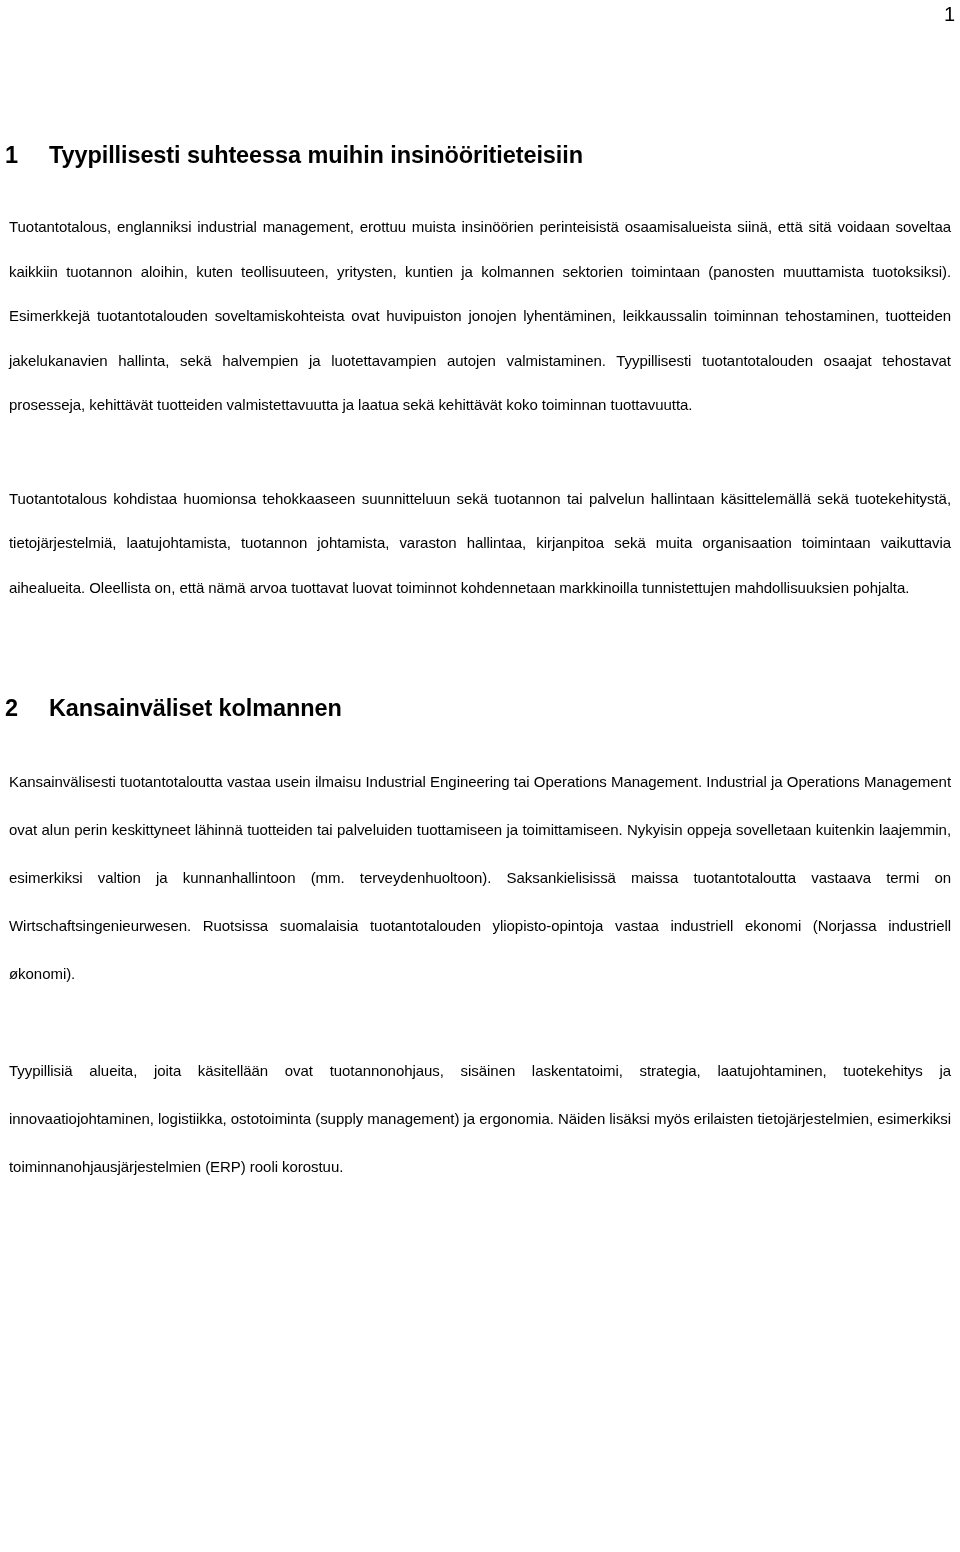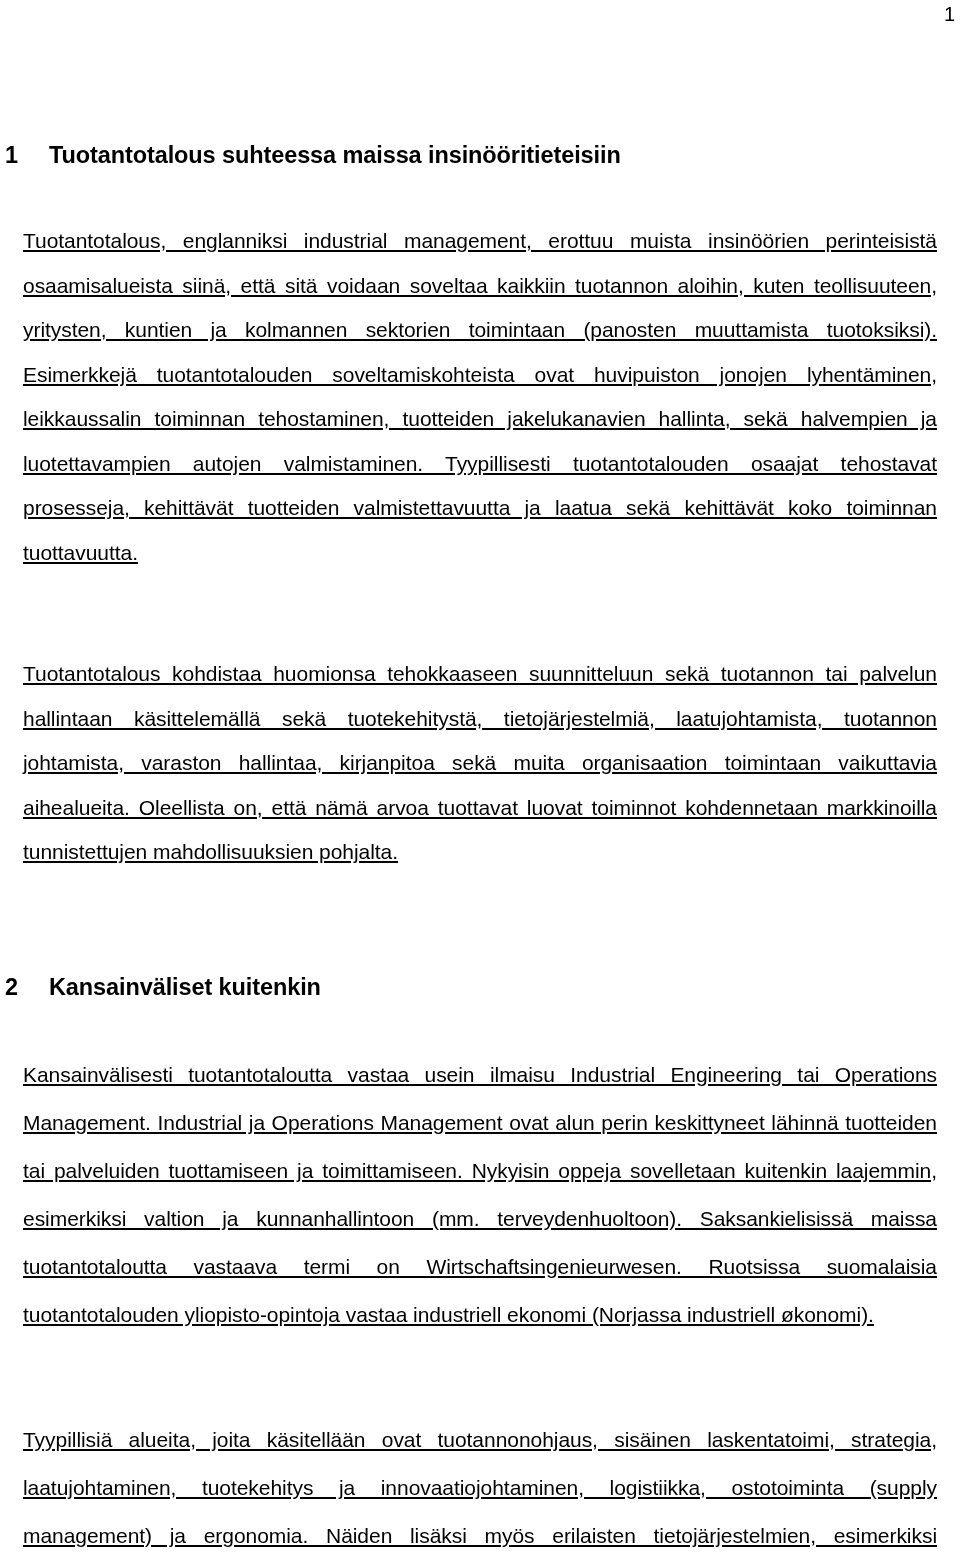--- a/index.html
+++ b/index.html
@@ -46,30 +46,29 @@
     align-items: baseline;
   }
   h1.section-heading .num {
     width: 44px;
     flex: 0 0 44px;
   }
   h1.section-heading .title {
     flex: 1 1 auto;
   }
   p.body-text {
-    font-size: 21px;
+    font-size: 15px;
     line-height: 44.5px;
     text-align: justify;
     text-justify: inter-word;
-    margin: 18px;
+    margin: 4px;
     padding: 0;
     letter-spacing: -0.05px;
     word-spacing: 0px;
     hyphens: none;
-    text-decoration: underline;
   }
   p.body-text.tight {
     line-height: 48px;
   }
   .gap-after-h1 { height: 31px; }
   .gap-p1-p2 { height: 41px; }
   .gap-before-h2 { height: 79px; }
   .gap-after-h2 { height: 31px; }
   .gap-p3-p4 { height: 41px; }
 </style>
@@ -77,36 +76,36 @@
 <body>
 
 <div class="page">
 
   <div class="page-number">1</div>
 
   <div class="content">
 
     <h1 class="section-heading">
       <span class="num">1</span>
-      <span class="title">Tuotantotalous suhteessa maissa insinööritieteisiin</span>
+      <span class="title">Tyypillisesti suhteessa muihin insinööritieteisiin</span>
     </h1>
 
     <div class="gap-after-h1"></div>
 
     <p class="body-text">Tuotantotalous, englanniksi industrial management, erottuu muista insinöörien perinteisistä osaamisalueista siinä, että sitä voidaan soveltaa kaikkiin tuotannon aloihin, kuten teollisuuteen, yritysten, kuntien ja kolmannen sektorien toimintaan (panosten muuttamista tuotoksiksi). Esimerkkejä tuotantotalouden soveltamiskohteista ovat huvipuiston jonojen lyhentäminen, leikkaussalin toiminnan tehostaminen, tuotteiden jakelukanavien hallinta, sekä halvempien ja luotettavampien autojen valmistaminen. Tyypillisesti tuotantotalouden osaajat tehostavat prosesseja, kehittävät tuotteiden valmistettavuutta ja laatua sekä kehittävät koko toiminnan tuottavuutta.</p>
 
     <div class="gap-p1-p2"></div>
 
     <p class="body-text">Tuotantotalous kohdistaa huomionsa tehokkaaseen suunnitteluun sekä tuotannon tai palvelun hallintaan käsittelemällä sekä tuotekehitystä, tietojärjestelmiä, laatujohtamista, tuotannon johtamista, varaston hallintaa, kirjanpitoa sekä muita organisaation toimintaan vaikuttavia aihealueita. Oleellista on, että nämä arvoa tuottavat luovat toiminnot kohdennetaan markkinoilla tunnistettujen mahdollisuuksien pohjalta.</p>
 
     <div class="gap-before-h2"></div>
 
     <h1 class="section-heading">
       <span class="num">2</span>
-      <span class="title">Kansainväliset kuitenkin</span>
+      <span class="title">Kansainväliset kolmannen</span>
     </h1>
 
     <div class="gap-after-h2"></div>
 
     <p class="body-text tight">Kansainvälisesti tuotantotaloutta vastaa usein ilmaisu Industrial Engineering tai Operations Management. Industrial ja Operations Management ovat alun perin keskittyneet lähinnä tuotteiden tai palveluiden tuottamiseen ja toimittamiseen. Nykyisin oppeja sovelletaan kuitenkin laajemmin, esimerkiksi valtion ja kunnanhallintoon (mm. terveydenhuoltoon). Saksankielisissä maissa tuotantotaloutta vastaava termi on Wirtschaftsingenieurwesen. Ruotsissa suomalaisia tuotantotalouden yliopisto-opintoja vastaa industriell ekonomi (Norjassa industriell økonomi).</p>
 
     <div class="gap-p3-p4"></div>
 
     <p class="body-text tight">Tyypillisiä alueita, joita käsitellään ovat tuotannonohjaus, sisäinen laskentatoimi, strategia, laatujohtaminen, tuotekehitys ja innovaatiojohtaminen, logistiikka, ostotoiminta (supply management) ja ergonomia. Näiden lisäksi myös erilaisten tietojärjestelmien, esimerkiksi toiminnanohjausjärjestelmien (ERP) rooli korostuu.</p>
 

